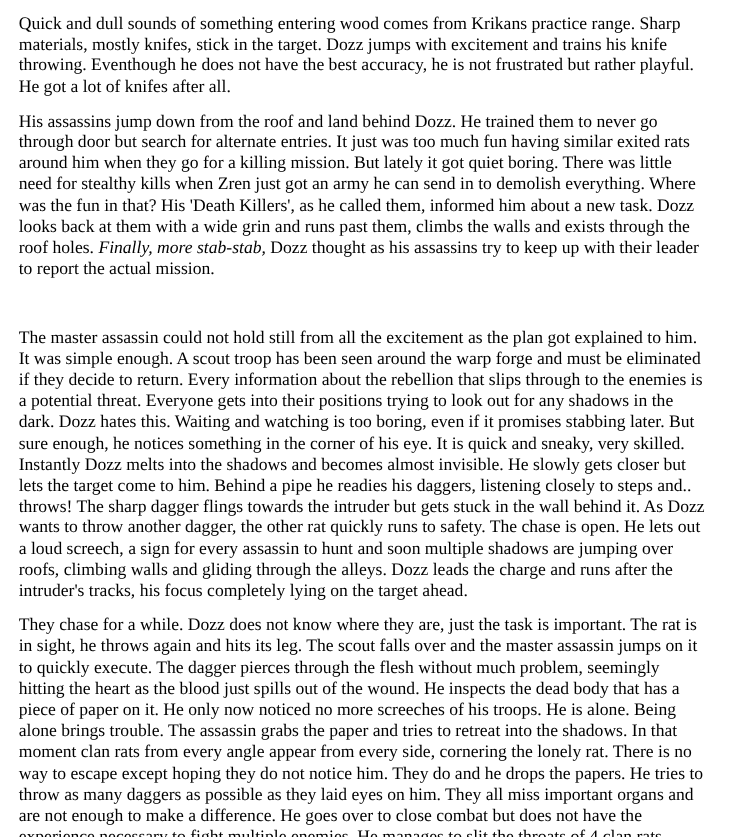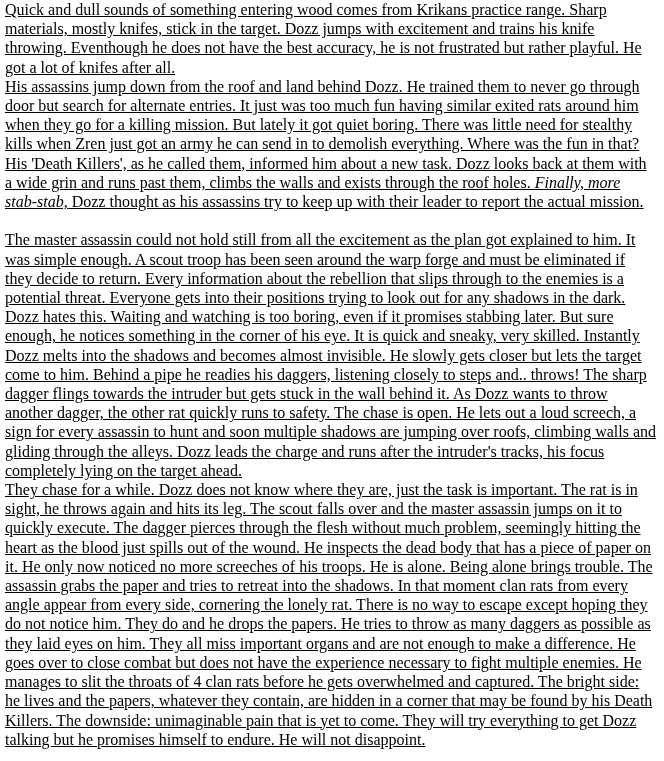--- a/index.html
+++ b/index.html
@@ -13,23 +13,22 @@
       overflow: hidden;
     }
     .doc {
       padding: 0 8px 0 5px;
       font-family: "Liberation Serif", "DejaVu Serif", serif;
       font-size: 16px;
       line-height: 19.2px;
       color: #000000;
     }
     .para {
-      margin: 0;
+      margin: 12px;
       white-space: normal;
-      text-decoration: underline;
     }
     .blank {
       height: 19.2px;
     }
     em { font-style: italic; }
   </style>
 </head>
 <body>
 
 <div class="doc">

